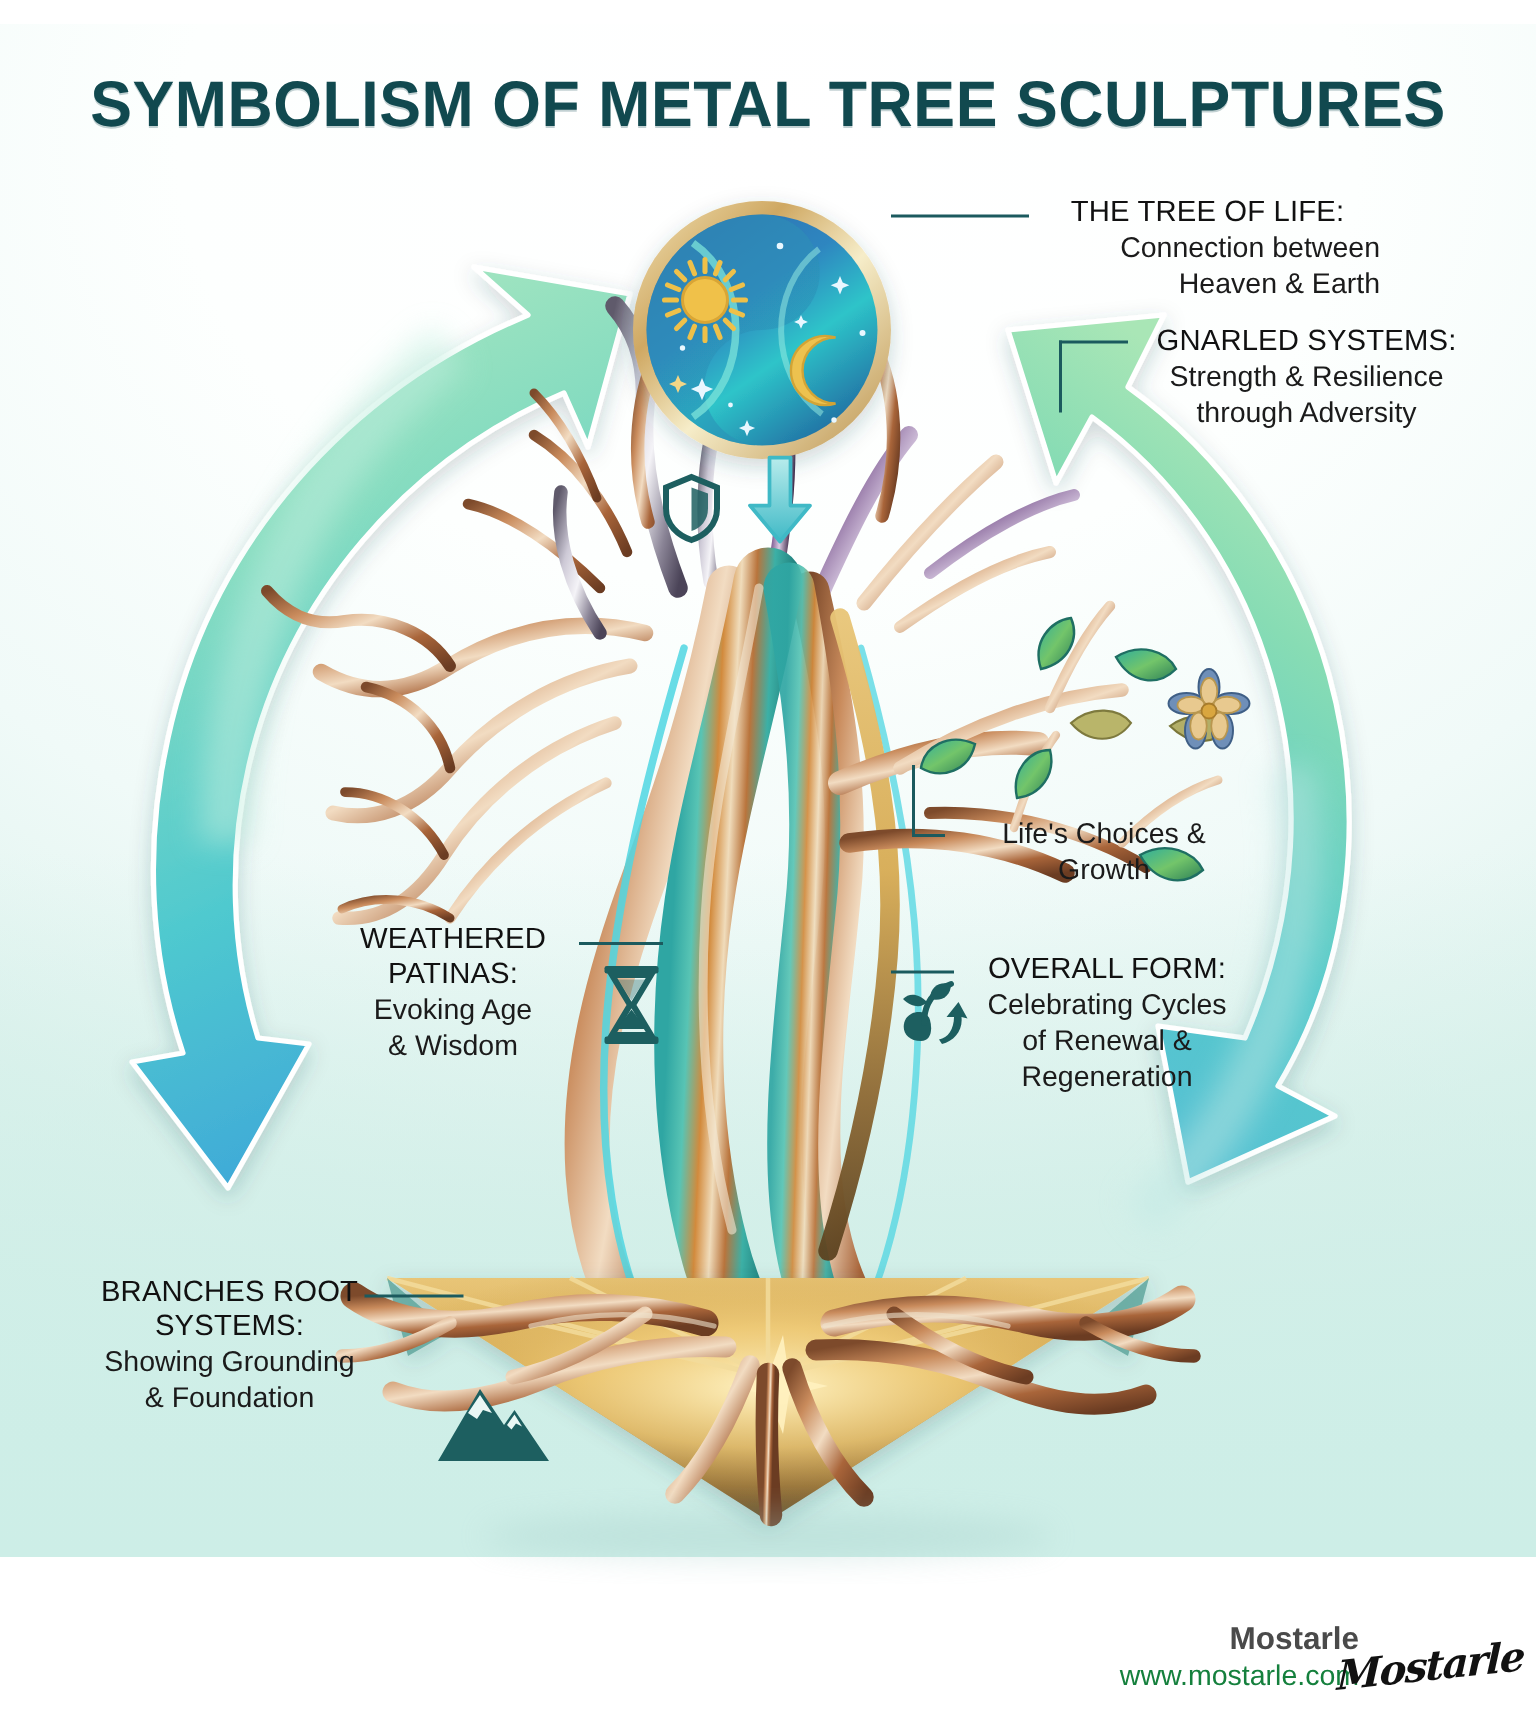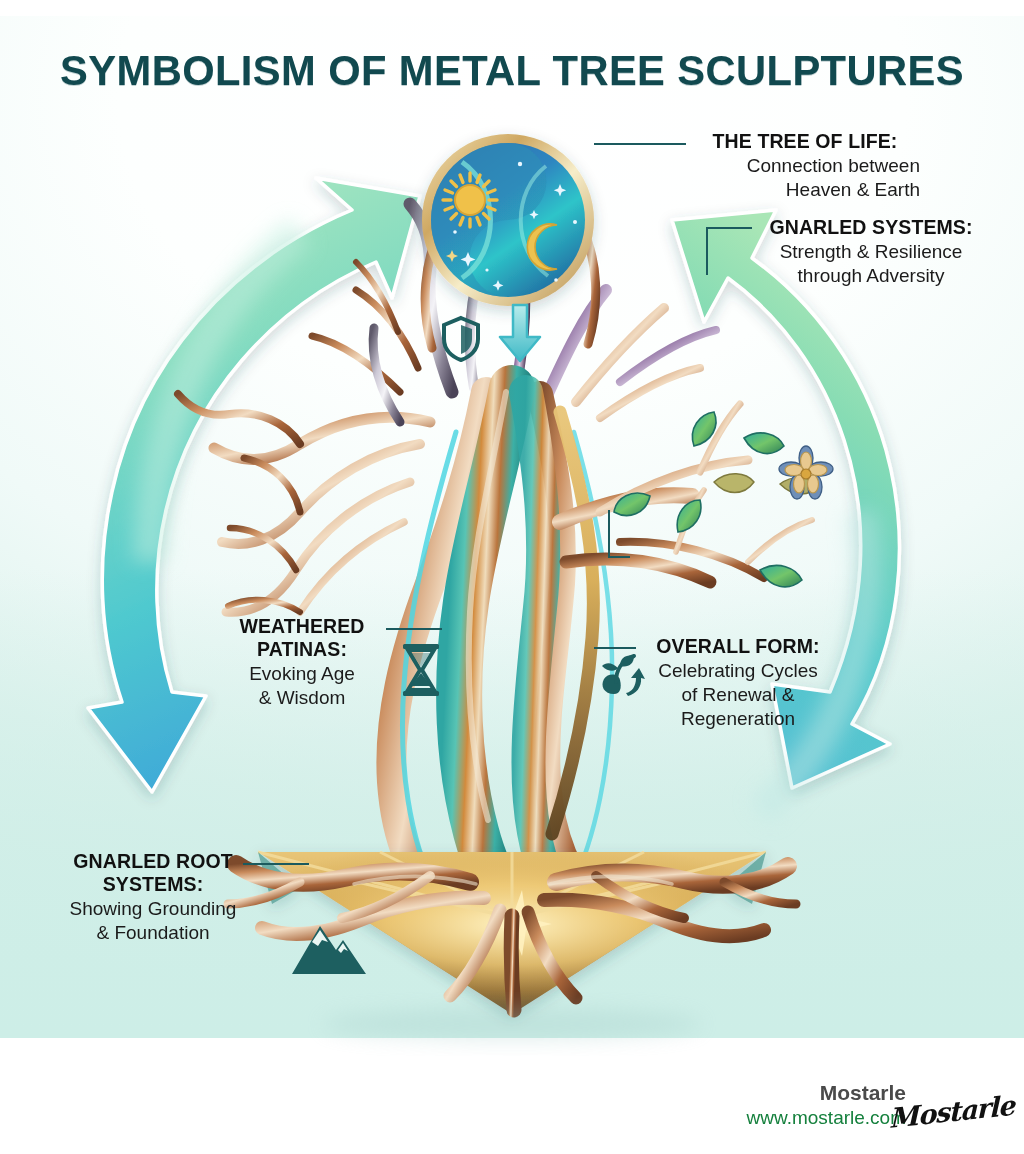--- a/index.html
+++ b/index.html
@@ -36,21 +36,21 @@
     white-space:nowrap;
   }
 
   
   .stage{position:absolute;left:0;top:76px;width:1024px;height:930px;}
   .stage svg{position:absolute;left:0;top:0;width:1024px;height:930px;overflow:visible;}
 
   
   .label{position:absolute;color:#141414;}
   .label .head{
-    font-size:19.5px;font-weight:bold;letter-spacing:.1px;line-height:1.18;
+    font-size:19.5px;font-weight:normal;letter-spacing:.1px;line-height:1.18;
     color:#111111;
   }
   .label .body{
     font-size:19px;font-weight:400;line-height:1.26;color:#1b1b1b;margin-top:1px;
   }
   .ta-center{text-align:center;}
 
   .leader{position:absolute;background:#1b5a5e;}
   .leader.h{height:2px;}
   .leader.v{width:2px;}
@@ -433,38 +433,40 @@
 Heaven &amp; Earth</div>
   </div>
 
   <div class="label ta-center" style="left:752px;top:200px;width:238px;">
     <div class="head">GNARLED SYSTEMS:</div>
     <div class="body" style="white-space:pre-line;">Strength &amp; Resilience
 through Adversity</div>
   </div>
 
   <div class="label ta-center" style="left:630px;top:528px;width:212px;">
+    <div class="body" style="white-space:pre-line;">Life's Choices &amp;
+Growth</div>
   </div>
 
   <div class="label ta-center" style="left:640px;top:619px;width:196px;">
     <div class="head">OVERALL FORM:</div>
     <div class="body" style="white-space:pre-line;">Celebrating Cycles
 of Renewal &amp;
 Regeneration</div>
   </div>
 
   <div class="label ta-center" style="left:212px;top:599px;width:180px;">
     <div class="head" style="white-space:pre-line;">WEATHERED
 PATINAS:</div>
     <div class="body" style="white-space:pre-line;text-align:center;">Evoking Age
 &amp; Wisdom</div>
   </div>
 
   <div class="label ta-center" style="left:48px;top:834px;width:210px;">
-    <div class="head" style="white-space:pre-line;">GNARLED ROOT
+    <div class="head" style="white-space:pre-line;">BRANCHES ROOT
 SYSTEMS:</div>
     <div class="body" style="white-space:pre-line;text-align:center;">Showing Grounding
 &amp; Foundation</div>
   </div>
 
   <div class="brand">
     <div class="name">Mostarle</div>
     <div class="url">www.mostarle.com</div>
   </div>
   <div class="signature">Mostarle</div>

